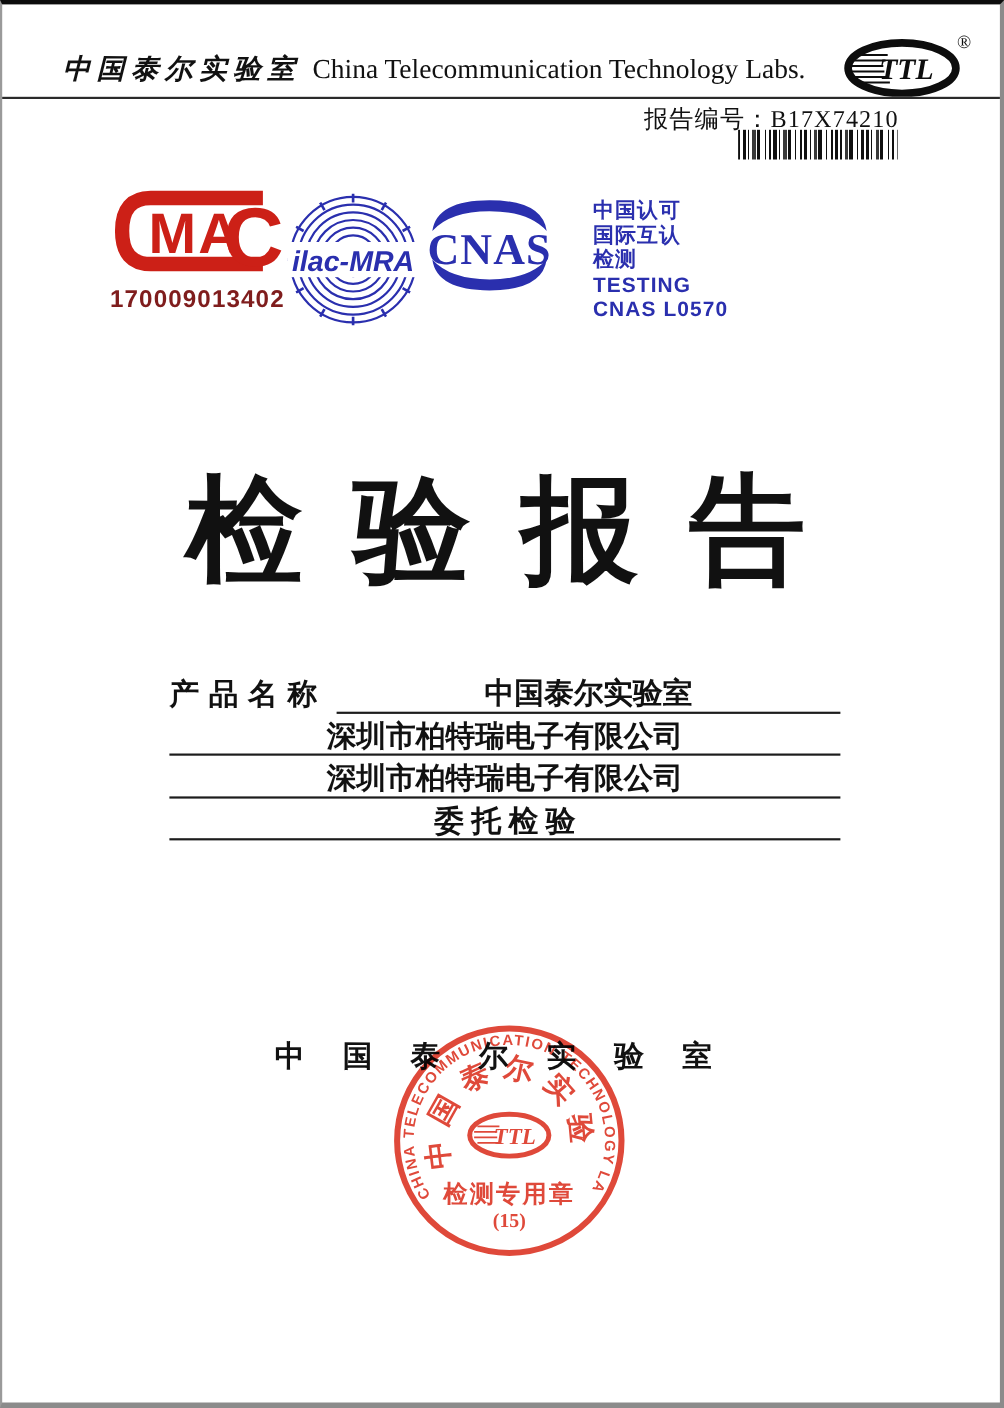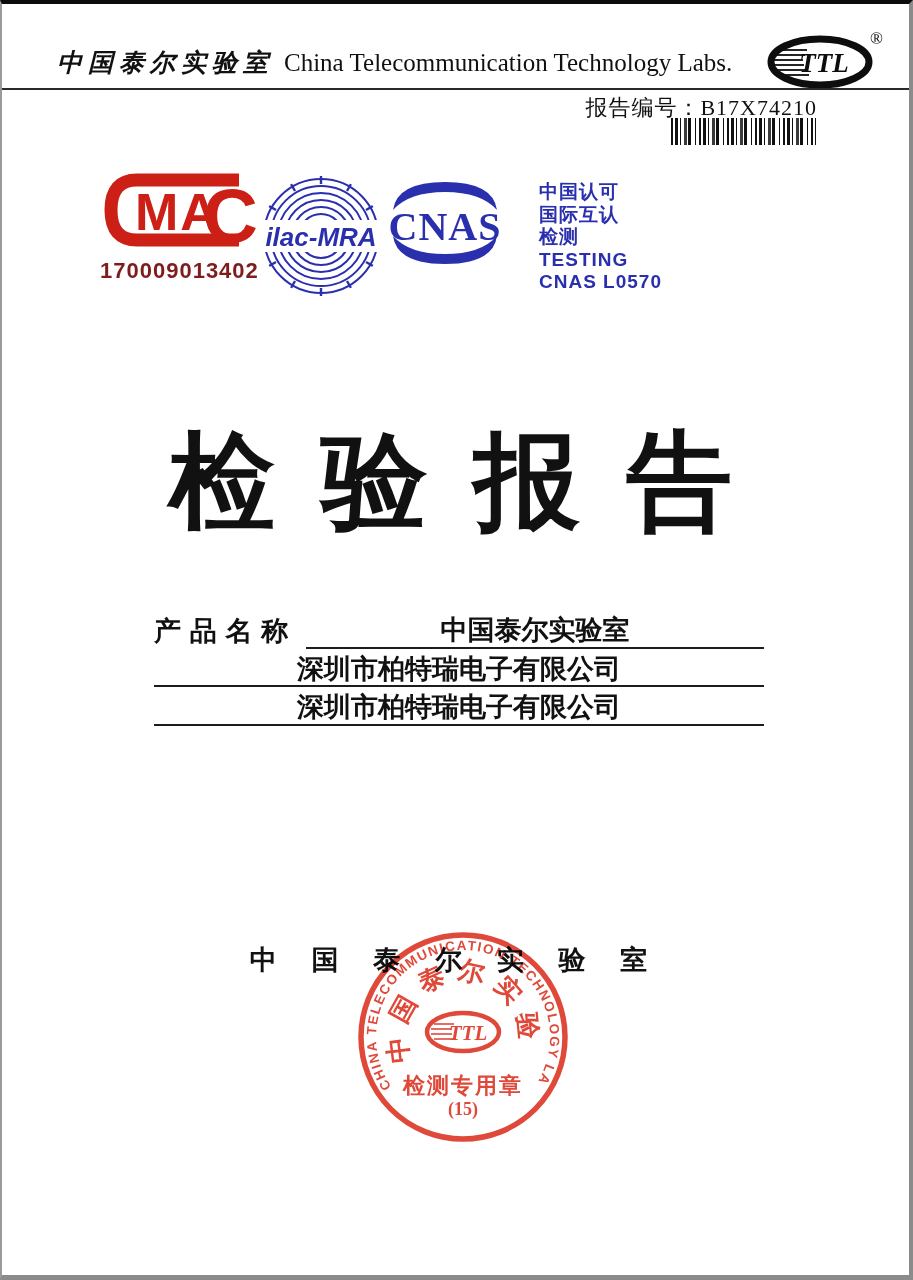--- a/index.html
+++ b/index.html
@@ -160,20 +160,21 @@
       <div class="flabel">产 品 名 称</div>
       <div class="fline">中国泰尔实验室</div>
     </div>
     <div class="frow">
       <div class="fline">深圳市柏特瑞电子有限公司</div>
     </div>
     <div class="frow">
       <div class="fline">深圳市柏特瑞电子有限公司</div>
     </div>
     <div class="frow">
+      <div class="fline">委 托 检 验</div>
     </div>
   </div>
 
   <div class="footer-name">中 国 泰 尔 实 验 室</div>
 
   <div class="stamp">
     <svg width="218" height="218" viewBox="0 0 218 218">
       <defs>
         <path id="arcOuter" d="M 37.7 158.9 A 87 87 0 1 1 180.3 158.9" fill="none"></path>
         <path id="arcInner" d="M 57.3 133.1 A 57 57 0 1 1 160.7 133.1" fill="none"></path>

